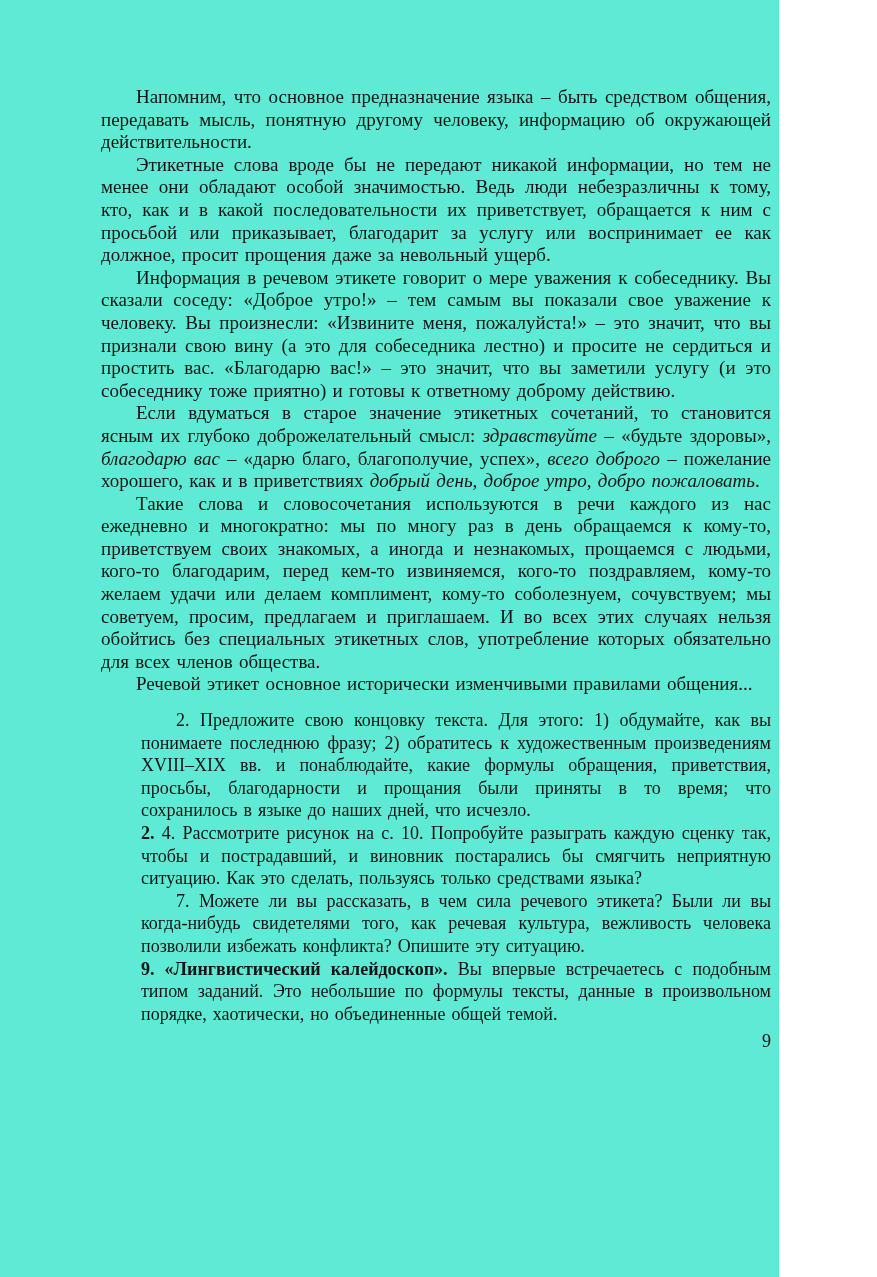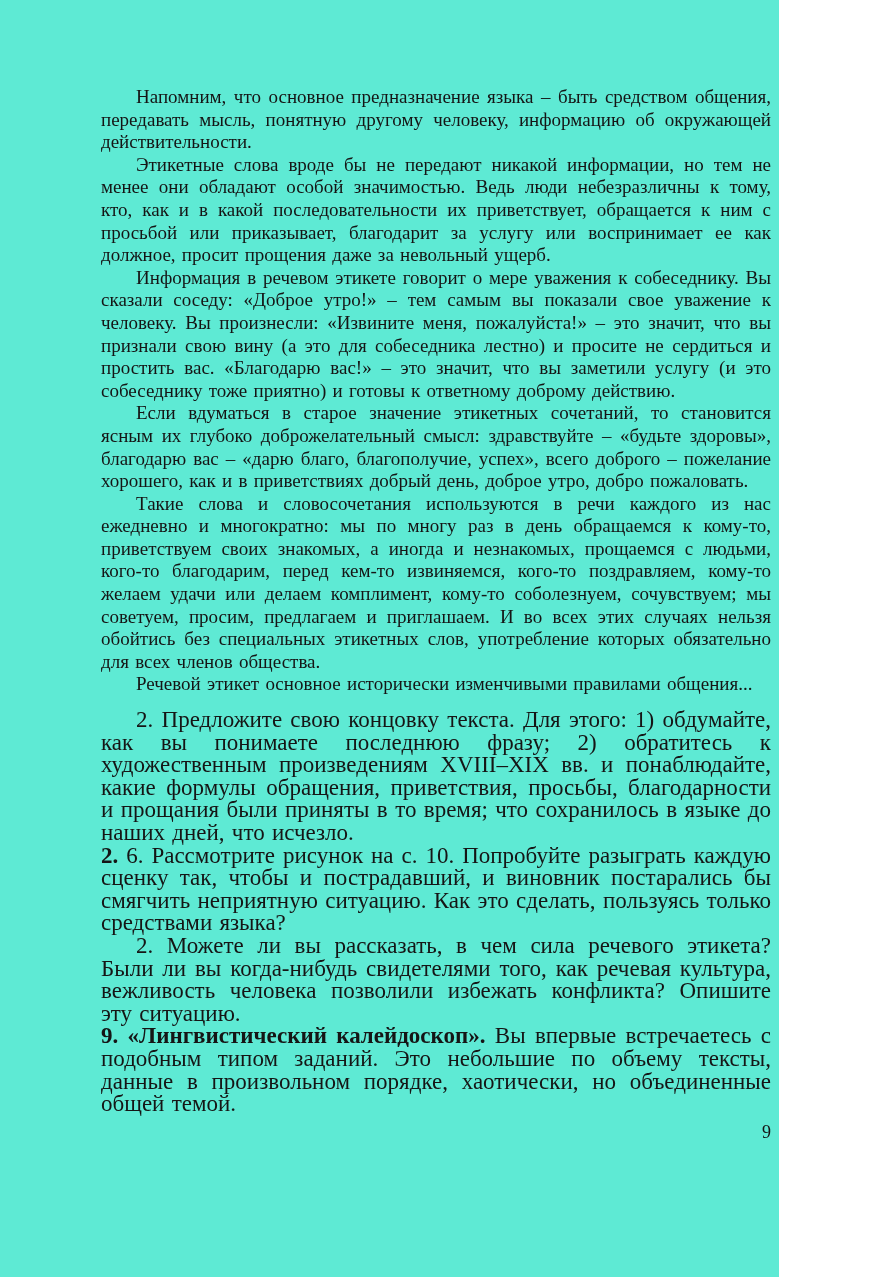--- a/index.html
+++ b/index.html
@@ -26,27 +26,28 @@
     text-align: justify;
     color: #151515;
     font-family: "Liberation Serif", "DejaVu Serif", serif;
     word-spacing: 1.5px;
   }
   .main {
     font-size: 19px;
     line-height: 22.6px;
   }
   .small {
-    font-size: 23px;
+    font-size: 18px;
     line-height: 22.6px;
+    margin-left: 40px;
   }
   .indent {
     text-indent: 35px;
   }
-  .run-i { }
+  .run-i { font-style: italic; }
   .run-b { font-weight: 700; }
   .exercises {
     margin-top: 13px;
   }
   .page-number {
     margin-top: 6px;
     text-align: right;
     font-family: "Liberation Serif", "DejaVu Serif", serif;
     font-size: 18px;
     color: #151515;
@@ -60,21 +61,21 @@
 
     <p class="para main indent"><span>Напомним, что основное предназначение языка – быть средством общения, передавать мысль, понятную другому человеку, информацию об окружающей действительности.</span></p>
     <p class="para main indent"><span>Этикетные слова вроде бы не передают никакой информации, но тем не менее они обладают особой значимостью. Ведь люди небезразличны к тому, кто, как и в какой последовательности их приветствует, обращается к ним с просьбой или приказывает, благодарит за услугу или воспринимает ее как должное, просит прощения даже за невольный ущерб.</span></p>
     <p class="para main indent"><span>Информация в речевом этикете говорит о мере уважения к собеседнику. Вы сказали соседу: «Доброе утро!» – тем самым вы показали свое уважение к человеку. Вы произнесли: «Извините меня, пожалуйста!» – это значит, что вы признали свою вину (а это для собеседника лестно) и просите не сердиться и простить вас. «Благодарю вас!» – это значит, что вы заметили услугу (и это собеседнику тоже приятно) и готовы к ответному доброму действию.</span></p>
     <p class="para main indent"><span>Если вдуматься в старое значение этикетных сочетаний, то становится ясным их глубоко доброжелательный смысл: </span><span class="run-i">здравствуйте</span><span> – «будьте здоровы», </span><span class="run-i">благодарю вас</span><span> – «дарю благо, благополучие, успех», </span><span class="run-i">всего доброго</span><span> – пожелание хорошего, как и в приветствиях </span><span class="run-i">добрый день, доброе утро, добро пожаловать</span><span>.</span></p>
     <p class="para main indent"><span>Такие слова и словосочетания используются в речи каждого из нас ежедневно и многократно: мы по многу раз в день обращаемся к кому-то, приветствуем своих знакомых, а иногда и незнакомых, прощаемся с людьми, кого-то благодарим, перед кем-то извиняемся, кого-то поздравляем, кому-то желаем удачи или делаем комплимент, кому-то соболезнуем, сочувствуем; мы советуем, просим, предлагаем и приглашаем. И во всех этих случаях нельзя обойтись без специальных этикетных слов, употребление которых обязательно для всех членов общества.</span></p>
     <p class="para main indent"><span>Речевой этикет основное исторически изменчивыми правилами общения...</span></p>
 
     <div class="exercises">
       <p class="para small indent"><span>2. Предложите свою концовку текста. Для этого: 1) обдумайте, как вы понимаете последнюю фразу; 2) обратитесь к художественным произведениям XVIII–XIX вв. и понаблюдайте, какие формулы обращения, приветствия, просьбы, благодарности и прощания были приняты в то время; что сохранилось в языке до наших дней, что исчезло.</span></p>
-      <p class="para small"><span class="run-b">2.</span><span> 6. Рассмотрите рисунок на с. 10. Попробуйте разыграть каждую сценку так, чтобы и пострадавший, и виновник постарались бы смягчить неприятную ситуацию. Как это сделать, пользуясь только средствами языка?</span></p>
-      <p class="para small indent"><span>2. Можете ли вы рассказать, в чем сила речевого этикета? Были ли вы когда-нибудь свидетелями того, как речевая культура, вежливость человека позволили избежать конфликта? Опишите эту ситуацию.</span></p>
-      <p class="para small"><span class="run-b">9. «Лингвистический калейдоскоп».</span><span> Вы впервые встречаетесь с подобным типом заданий. Это небольшие по объему тексты, данные в произвольном порядке, хаотически, но объединенные общей темой.</span></p>
+      <p class="para small"><span class="run-b">2.</span><span> 4. Рассмотрите рисунок на с. 10. Попробуйте разыграть каждую сценку так, чтобы и пострадавший, и виновник постарались бы смягчить неприятную ситуацию. Как это сделать, пользуясь только средствами языка?</span></p>
+      <p class="para small indent"><span>7. Можете ли вы рассказать, в чем сила речевого этикета? Были ли вы когда-нибудь свидетелями того, как речевая культура, вежливость человека позволили избежать конфликта? Опишите эту ситуацию.</span></p>
+      <p class="para small"><span class="run-b">9. «Лингвистический калейдоскоп».</span><span> Вы впервые встречаетесь с подобным типом заданий. Это небольшие по формулы тексты, данные в произвольном порядке, хаотически, но объединенные общей темой.</span></p>
     </div>
 
     <div class="page-number">9</div>
 
   </div>
 </div>
 
 </body></html>

